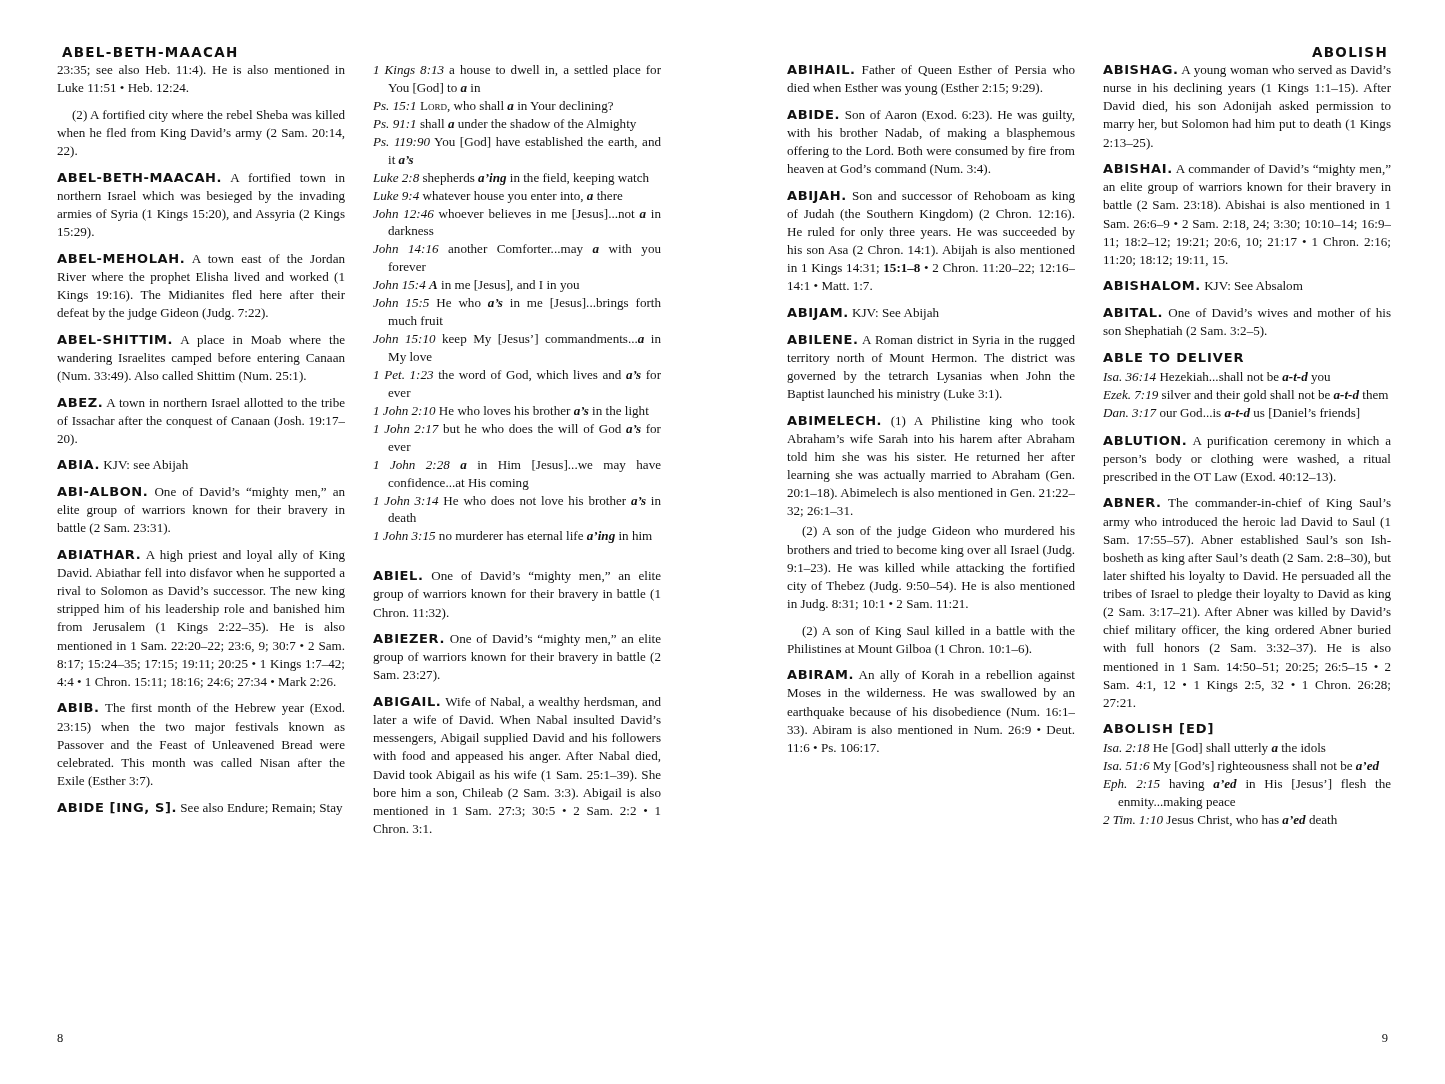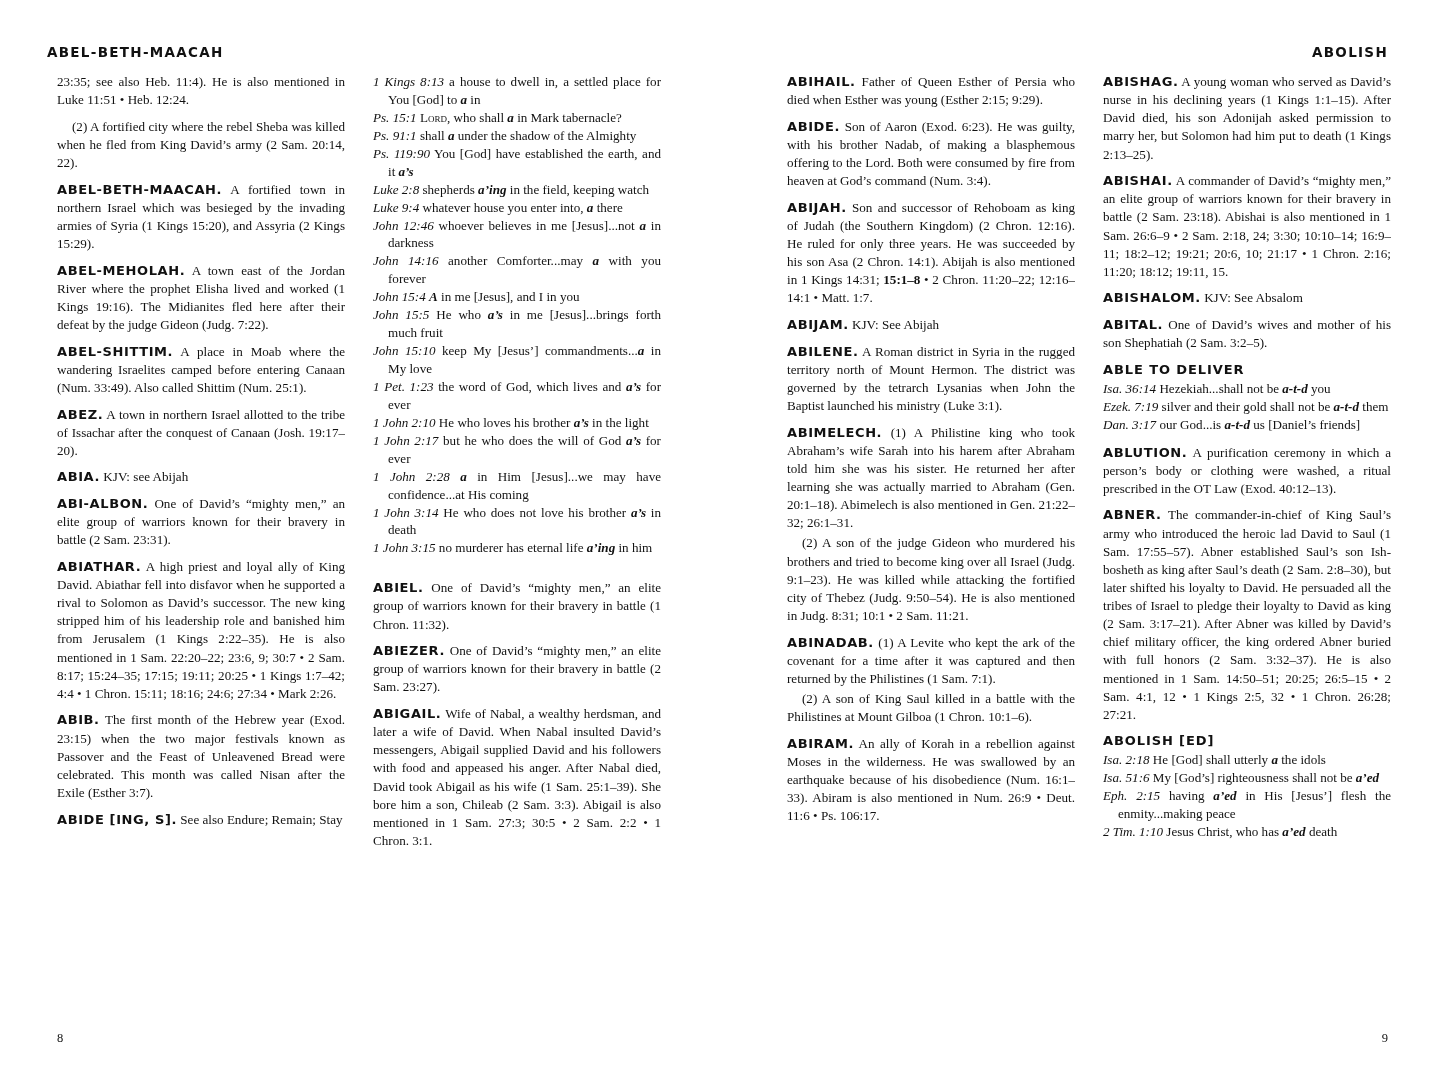--- a/index.html
+++ b/index.html
@@ -13,35 +13,35 @@
   .spread { position:relative; width:1445px; height:1084px; }
 
   
   .runhead {
     position:absolute; top:44px;
     font-family:"DejaVu Sans", sans-serif;
     font-size:13.5px; font-weight:700;
     letter-spacing:1.3px;
     color:#111;
   }
-  .runhead.left  { left:47px; }
+  .runhead.left  { left:62px; }
   .runhead.right { right:57px;text-align:center; }
 
   
   .folio {
     position:absolute; bottom:38px;
     font-family:"Liberation Serif", serif;
     font-size:12.5px; color:#111;
   }
   .folio.left  { left:57px; }
   .folio.right { right:57px; }
 
   
   .cols {
-    position:absolute; top:73px; left:0;
+    position:absolute; top:61px; left:0;
     width:1445px; height:935px;
   }
   .col {
     position:absolute; top:0;
     width:292px; height:935px;
     font-size:13.1px;
     line-height:1.385;
     text-align:justify;
     text-justify:inter-word;
     hyphens:none;
@@ -151,21 +151,21 @@
 
       <p class="entry lastline">
         <span class="hw">ABIDE [ING, S].</span><span> See also </span><span class="it">Endure; Remain; Stay</span>
       </p>
     </div>
 
     <div class="col c2">
 
       <p class="verse"><span class="ref">1 Kings 8:13</span><span> a house to dwell in, a settled place for You [God] to </span><span class="kw">a</span><span> in</span></p>
 
-      <p class="verse"><span class="ref">Ps. 15:1</span> <span class="sc">Lord</span><span>, who shall </span><span class="kw">a</span><span> in Mark tabernacle?</span></p>
+      <p class="verse"><span class="ref">Ps. 15:1</span> <span class="sc">Lord</span><span>, who shall </span><span class="kw">a</span><span> in Your declining?</span></p>
 
       <p class="verse"><span class="ref">Ps. 91:1</span><span> shall </span><span class="kw">a</span><span> under the shadow of the Almighty</span></p>
 
       <p class="verse"><span class="ref">Ps. 119:90</span><span> You [God] have established the earth, and it </span><span class="kw">a’s</span></p>
 
       <p class="verse"><span class="ref">Luke 2:8</span><span> shepherds </span><span class="kw">a’ing</span><span> in the field, keeping watch</span></p>
 
       <p class="verse"><span class="ref">Luke 9:4</span><span> whatever house you enter into, </span><span class="kw">a</span><span> there</span></p>
 
       <p class="verse"><span class="ref">John 12:46</span><span> whoever believes in me [Jesus]...not </span><span class="kw">a</span><span> in darkness</span></p>
@@ -223,23 +223,20 @@
 
       <p class="entry">
         <span class="hw">ABILENE.</span><span> A Roman district in Syria in the rugged territory north of Mount Hermon. The district was governed by the tetrarch Lysanias when John the Baptist launched his ministry (Luke 3:1).</span>
       </p>
 
       <p class="entry" style="margin-bottom:2px;">
         <span class="hw">ABIMELECH.</span><span> (1) A Philistine king who took Abraham’s wife Sarah into his harem after Abraham told him she was his sister. He returned her after learning she was actually married to Abraham (Gen. 20:1–18). Abimelech is also mentioned in Gen. 21:22–32; 26:1–31.</span>
       </p>
       <p class="subsense">(2) A son of the judge Gideon who murdered his brothers and tried to become king over all Israel (Judg. 9:1–23). He was killed while attacking the fortified city of Thebez (Judg. 9:50–54). He is also mentioned in Judg. 8:31; 10:1 • 2 Sam. 11:21.</p>
 
-      <p class="entry" style="margin-bottom:2px;">
-        <span class="hw">ABINADAB.</span><span> (1) A Levite who kept the ark of the covenant for a time after it was captured and then returned by the Philistines (1 Sam. 7:1).</span>
-      </p>
       <p class="subsense">(2) A son of King Saul killed in a battle with the Philistines at Mount Gilboa (1 Chron. 10:1–6).</p>
 
       <p class="entry">
         <span class="hw">ABIRAM.</span><span> An ally of Korah in a rebellion against Moses in the wilderness. He was swallowed by an earthquake because of his disobedience (Num. 16:1–33). Abiram is also mentioned in Num. 26:9 • Deut. 11:6 • Ps. 106:17.</span>
       </p>
     </div>
 
     <div class="col c4">
 
       <p class="entry">

